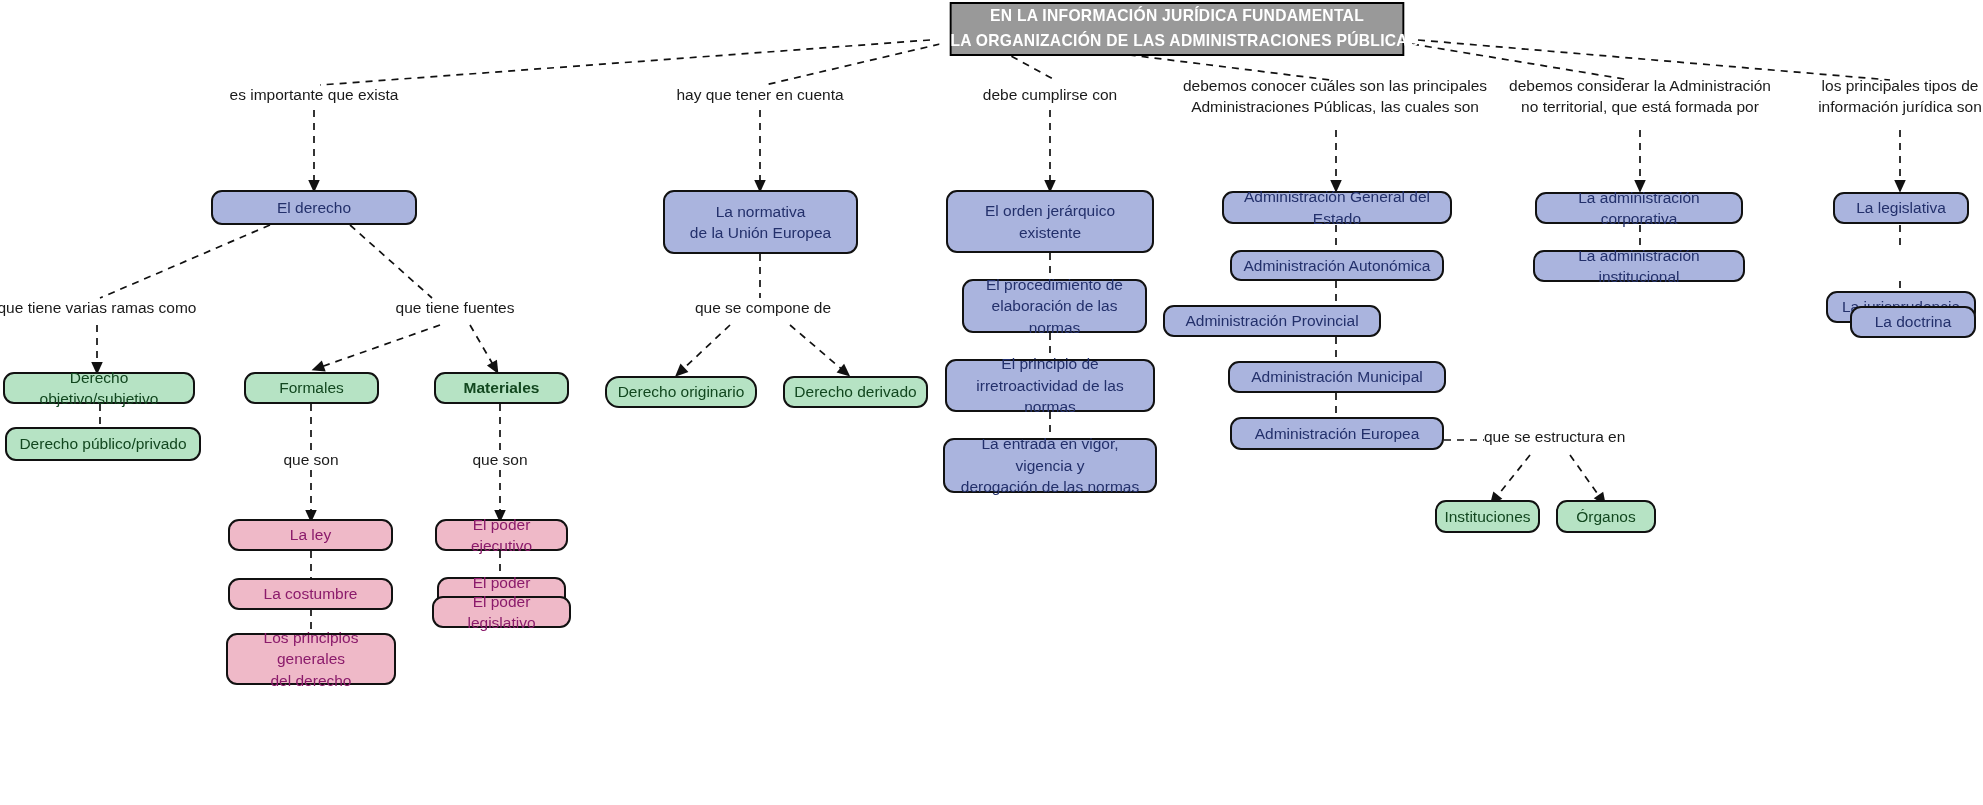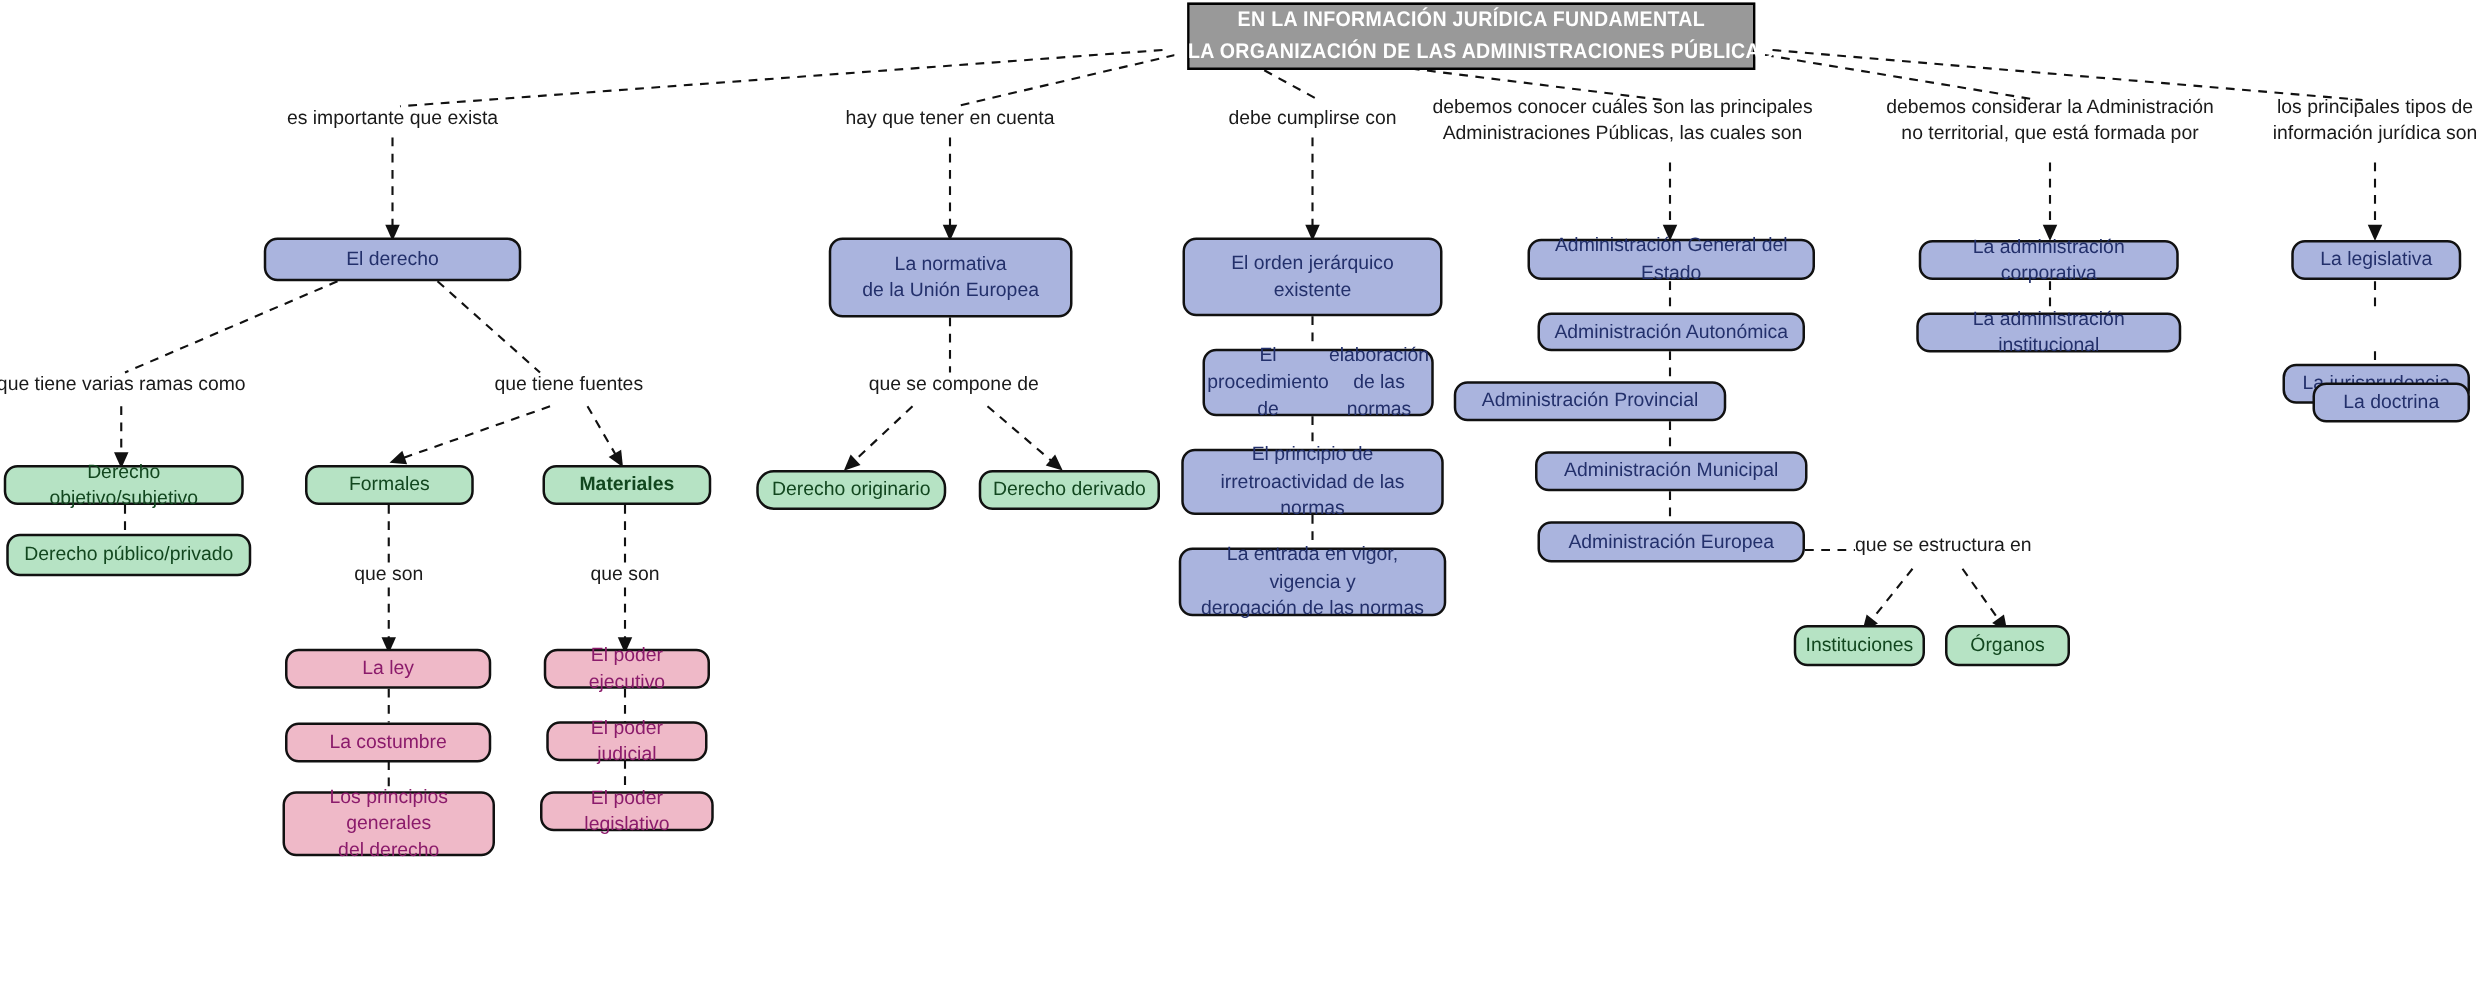--- a/index.html
+++ b/index.html
@@ -120,21 +120,21 @@
   </div>
 
   <div class="link-label" style="left:634px;top:85px;width:252px;">
     <span>hay que tener en cuenta</span>
   </div>
 
   <div class="link-label" style="left:940px;top:85px;width:220px;">
     <span>debe cumplirse con</span>
   </div>
 
-  <div class="link-label" style="left:1103px;top:76px;width:390px;text-align:center;">
+  <div class="link-label" style="left:1140px;top:76px;width:390px;text-align:center;">
     <span>debemos conocer cuáles son las principales</span>
     <span>Administraciones Públicas, las cuales son</span>
   </div>
 
   <div class="link-label" style="left:1470px;top:76px;width:340px;">
     <span>debemos considerar la Administración</span>
     <span>no territorial, que está formada por</span>
   </div>
 
   <div class="link-label" style="left:1790px;top:76px;width:220px;">
@@ -200,21 +200,21 @@
   </div>
 
   <div class="node pink" style="left:435px;top:519px;width:133px;height:32px;">
     <span class="tl">El poder ejecutivo</span>
   </div>
 
   <div class="node pink" style="left:437px;top:577px;width:129px;height:32px;">
     <span class="tl">El poder judicial</span>
   </div>
 
-  <div class="node pink" style="left:432px;top:633px;width:139px;height:32px;">
+  <div class="node pink" style="left:432px;top:596px;width:139px;height:32px;">
     <span class="tl">El poder legislativo</span>
   </div>
 
   <div class="node blue" style="left:663px;top:190px;width:195px;height:64px;flex-direction:column;">
     <span class="tl">La normativa</span>
     <span class="tl">de la Unión Europea</span>
   </div>
 
   <div class="node green" style="left:605px;top:376px;width:152px;height:32px;border-radius:14px;">
     <span class="tl">Derecho originario</span>
@@ -222,21 +222,21 @@
 
   <div class="node green" style="left:783px;top:376px;width:145px;height:32px;">
     <span class="tl">Derecho derivado</span>
   </div>
 
   <div class="node blue" style="left:946px;top:190px;width:208px;height:63px;flex-direction:column;">
     <span class="tl">El orden jerárquico</span>
     <span class="tl">existente</span>
   </div>
 
-  <div class="node blue" style="left:962px;top:279px;width:185px;height:54px;flex-direction:row;">
+  <div class="node blue" style="left:962px;top:279px;width:185px;height:54px;flex-direction:column;">
     <span class="tl">El procedimiento de</span>
     <span class="tl">elaboración de las normas</span>
   </div>
 
   <div class="node blue" style="left:945px;top:359px;width:210px;height:53px;flex-direction:column;">
     <span class="tl">El principio de</span>
     <span class="tl">irretroactividad de las normas</span>
   </div>
 
   <div class="node blue" style="left:943px;top:438px;width:214px;height:55px;flex-direction:column;">

